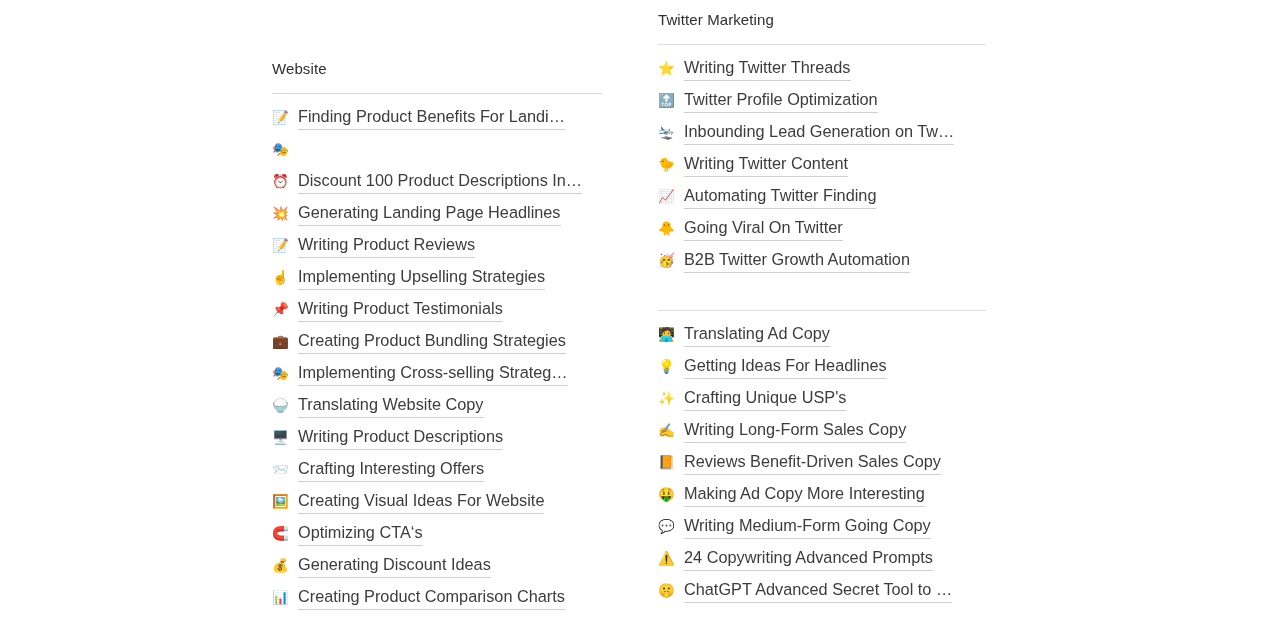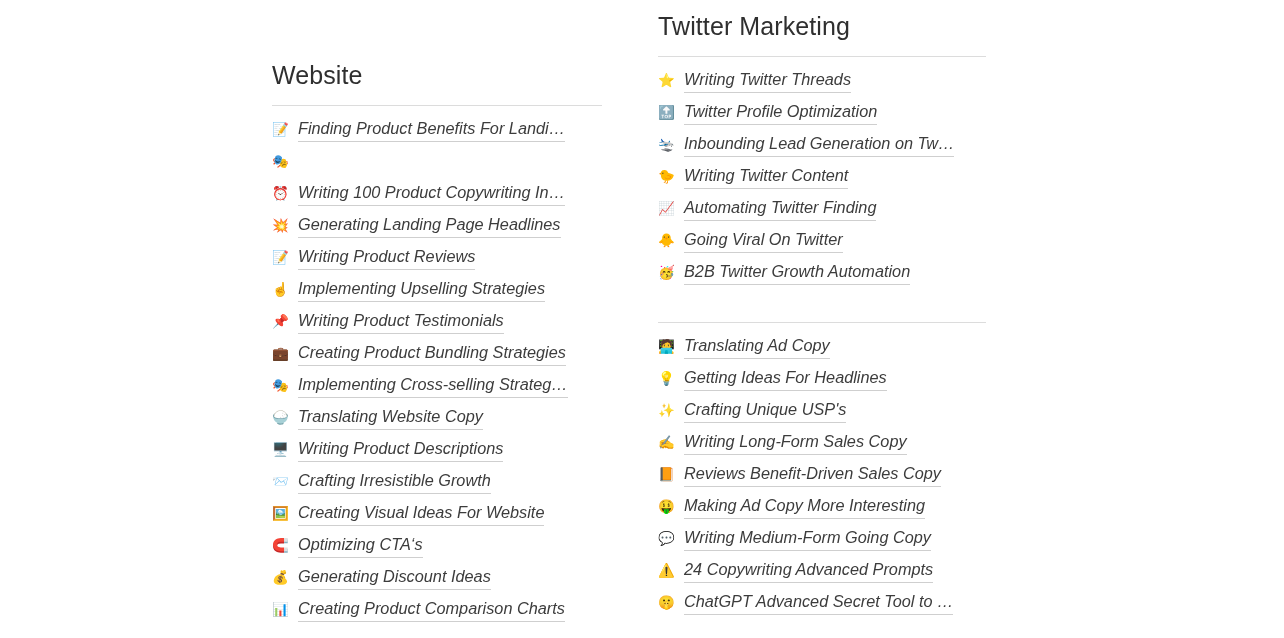--- a/index.html
+++ b/index.html
@@ -29,21 +29,21 @@
     position: absolute;
     top: 0;
   }
   .col-left  { left: 272px; width: 330px; }
   .col-right { left: 658px; width: 330px; }
 
   
   .section { margin: 0; }
 
   .section-title {
-    font-size: 25px;
+    font-size: 15px;
     font-weight: 400;
     color: #2f2f2f;
     letter-spacing: 0.1px;
     line-height: 1.2;
     margin: 0;
     padding: 0;
     white-space: nowrap;
   }
 
   .section-rule {
@@ -80,21 +80,20 @@
 
   .row-link {
     font-size: 16.3px;
     line-height: 1.25;
     color: #3c3c3c;
     text-decoration: none;
     border-bottom: 1px solid #cfcfcf;
     padding-bottom: 2px;
     cursor: pointer;
     white-space: nowrap;
-    font-style: italic;
   }
 
   
   .gap-section { height: 18px; }
 </style>
 </head>
 <body>
 
 <div class="page">
 
@@ -105,21 +104,21 @@
       <ul class="link-list" id="list-website">
           <li class="link-row">
             <span class="row-icon">📝</span>
             <a class="row-link" href="#">Finding Product Benefits For Landi…</a>
           </li>
           <li class="link-row">
             <span class="row-icon">🎭</span>
           </li>
           <li class="link-row">
             <span class="row-icon">⏰</span>
-            <a class="row-link" href="#">Writing 100 Product Copywriting In…</a>
+            <a class="row-link" href="#">Discount 100 Product Descriptions In…</a>
           </li>
           <li class="link-row">
             <span class="row-icon">💥</span>
             <a class="row-link" href="#">Generating Landing Page Headlines</a>
           </li>
           <li class="link-row">
             <span class="row-icon">📝</span>
             <a class="row-link" href="#">Writing Product Reviews</a>
           </li>
           <li class="link-row">
@@ -141,21 +140,21 @@
           <li class="link-row">
             <span class="row-icon">🍚</span>
             <a class="row-link" href="#">Translating Website Copy</a>
           </li>
           <li class="link-row">
             <span class="row-icon">🖥️</span>
             <a class="row-link" href="#">Writing Product Descriptions</a>
           </li>
           <li class="link-row">
             <span class="row-icon">📨</span>
-            <a class="row-link" href="#">Crafting Irresistible Growth</a>
+            <a class="row-link" href="#">Crafting Interesting Offers</a>
           </li>
           <li class="link-row">
             <span class="row-icon">🖼️</span>
             <a class="row-link" href="#">Creating Visual Ideas For Website</a>
           </li>
           <li class="link-row">
             <span class="row-icon">🧲</span>
             <a class="row-link" href="#">Optimizing CTA‘s</a>
           </li>
           <li class="link-row">

